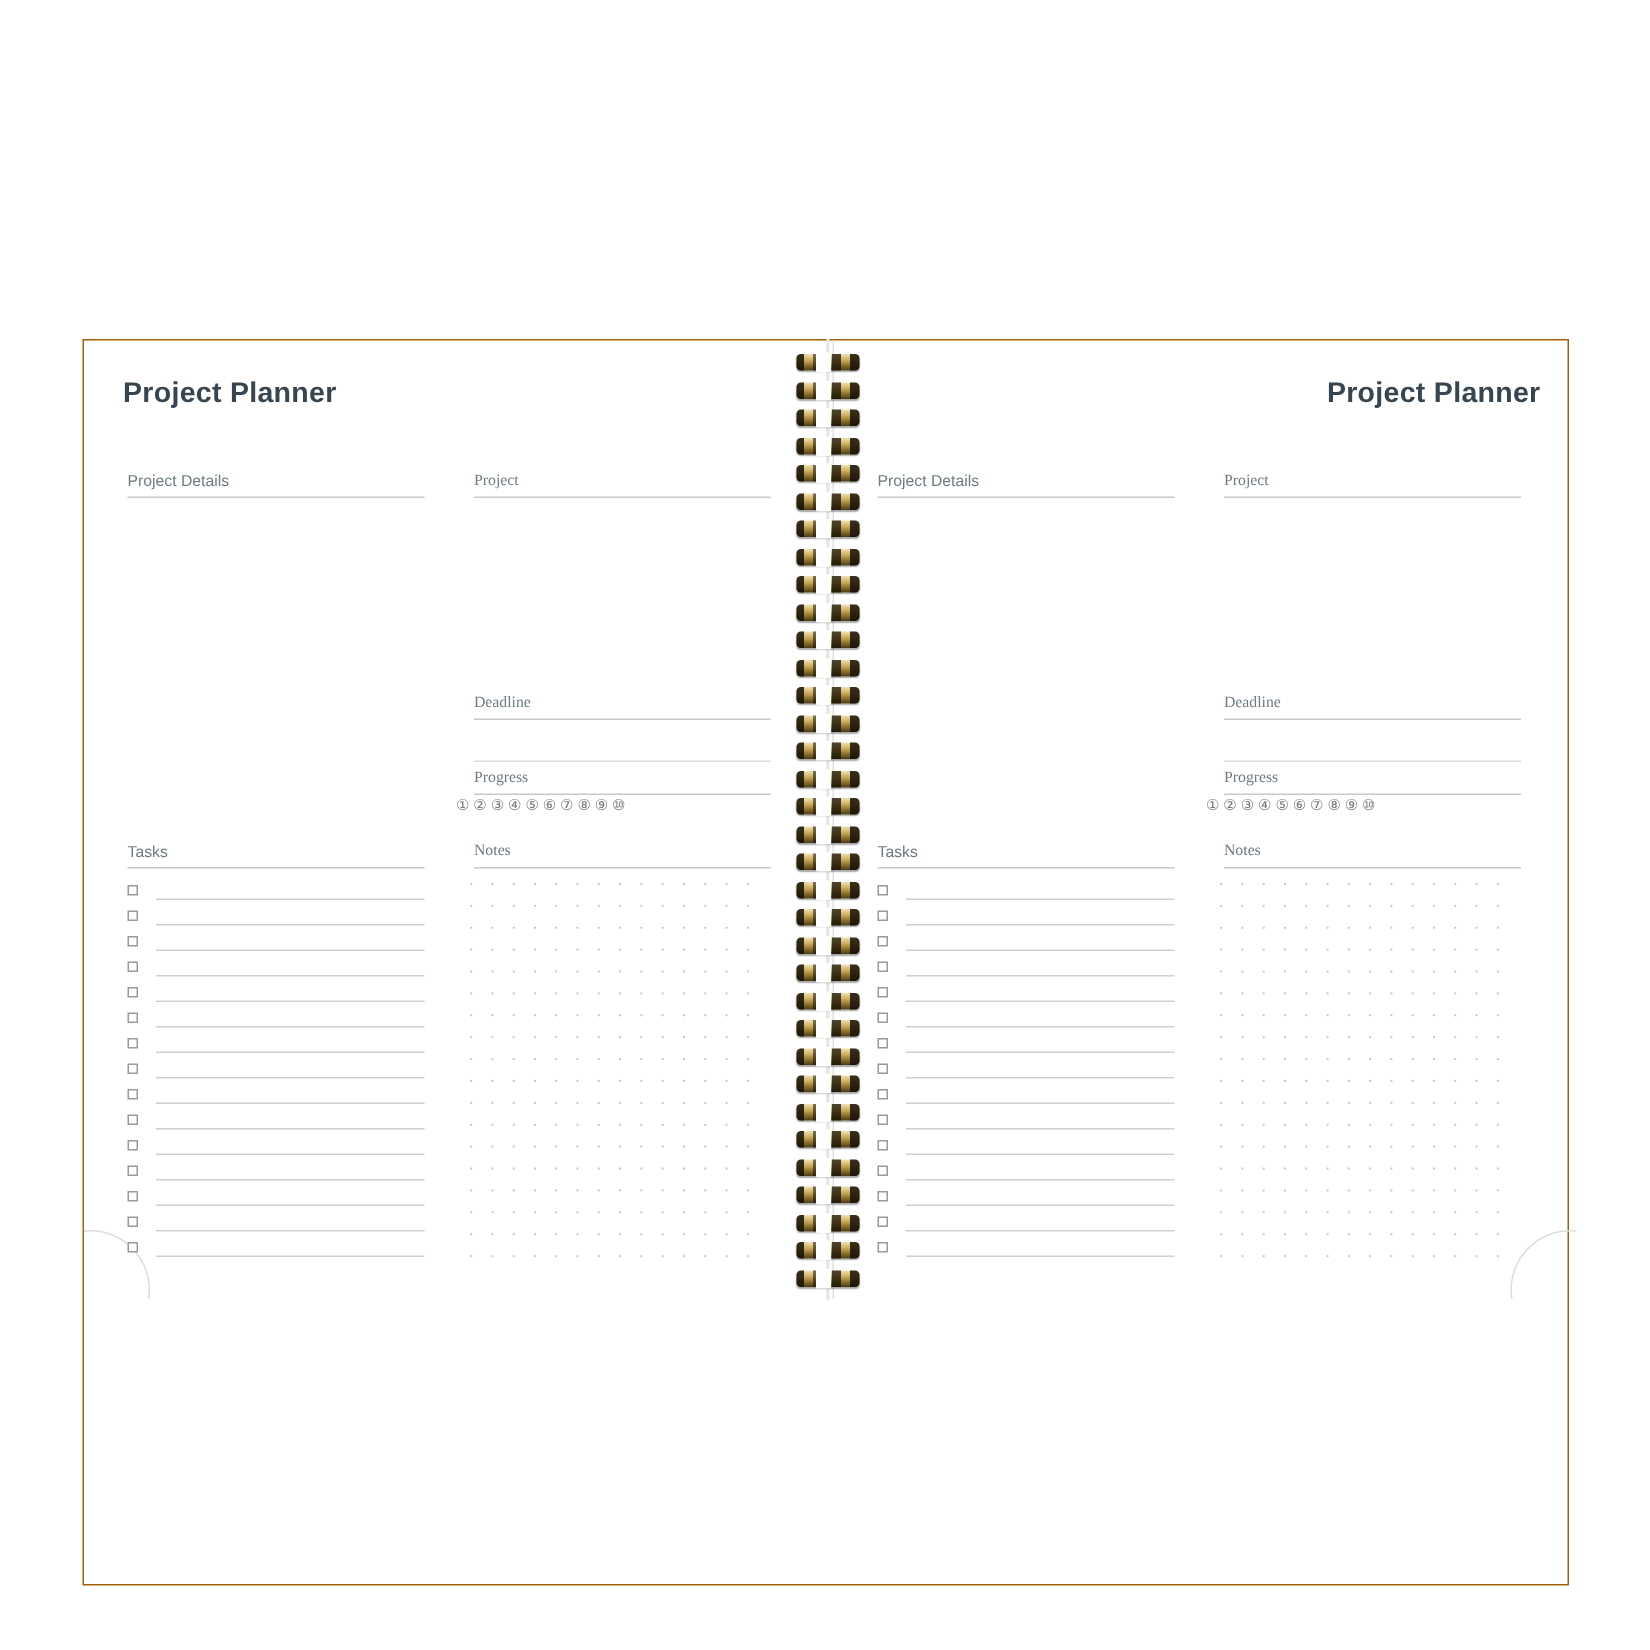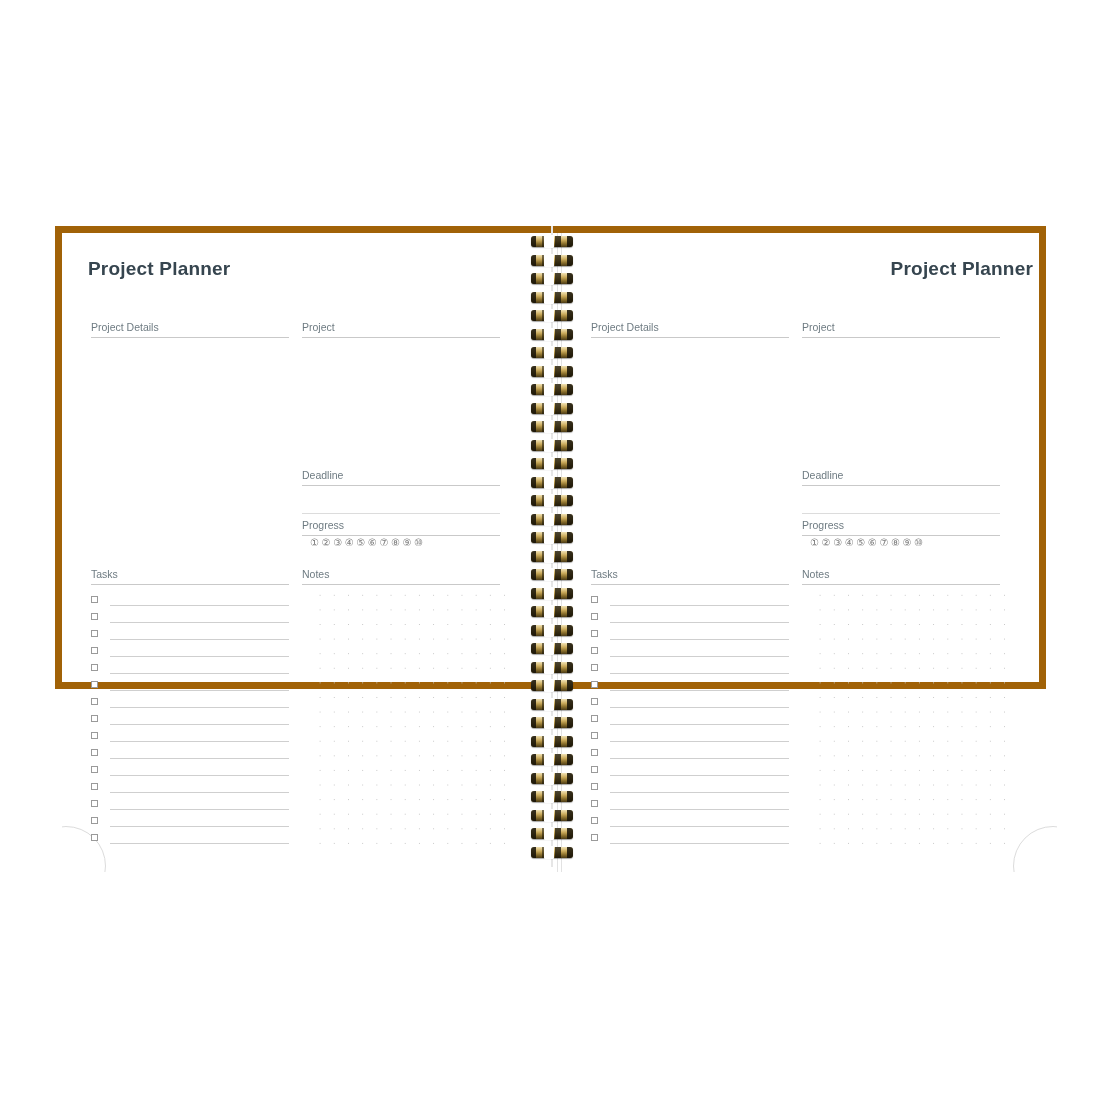--- a/index.html
+++ b/index.html
@@ -18,23 +18,23 @@
     background: #ffffff;
     overflow: hidden;
   }
 
   
   .spread {
     position: absolute;
     left: 55px;
     top: 226px;
     width: 991px;
-    height: 463px;
+    height: 831px;
     background: #ffffff;
-    border: 7px solid #a16207;
+    border: 1px solid #a16207;
     box-sizing: border-box;
   }
 
   .page {
     position: absolute;
     top: 0;
     width: 496px;
     height: 639px;
     box-sizing: border-box;
     overflow: hidden;
@@ -76,21 +76,21 @@
   }
   .rule {
     position: absolute;
     height: 1px;
     background: #c9c9c9;
   }
   .rule.light { background: #dcdcdc; }
 
   
   .colA { left: 29px;  width: 198px; }
-  .colB { left: 240px; width: 198px; }
+  .colB { left: 260px; width: 198px; font-family: Liberation Serif, serif; }
 
   
   .task-row {
     position: absolute;
     left: 29px;
     width: 198px;
     height: 17.3px;
   }
   .task-box {
     position: absolute;

